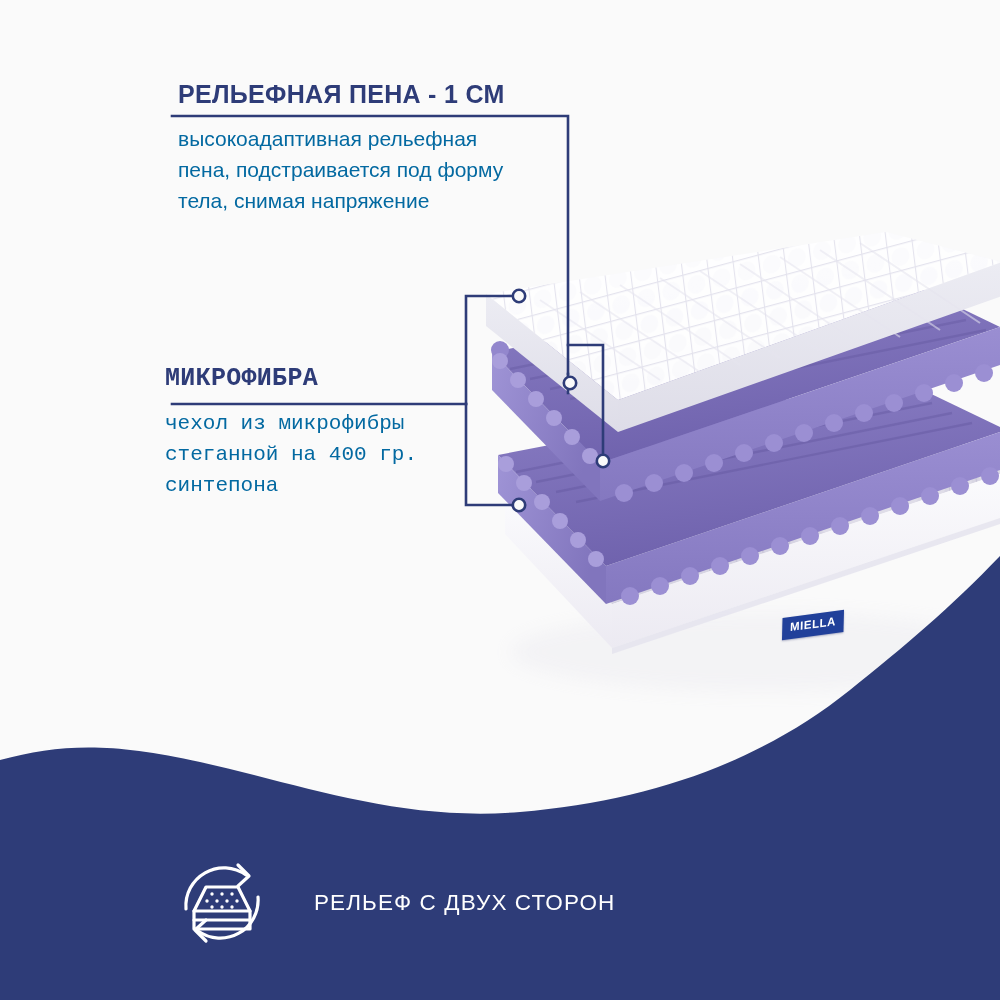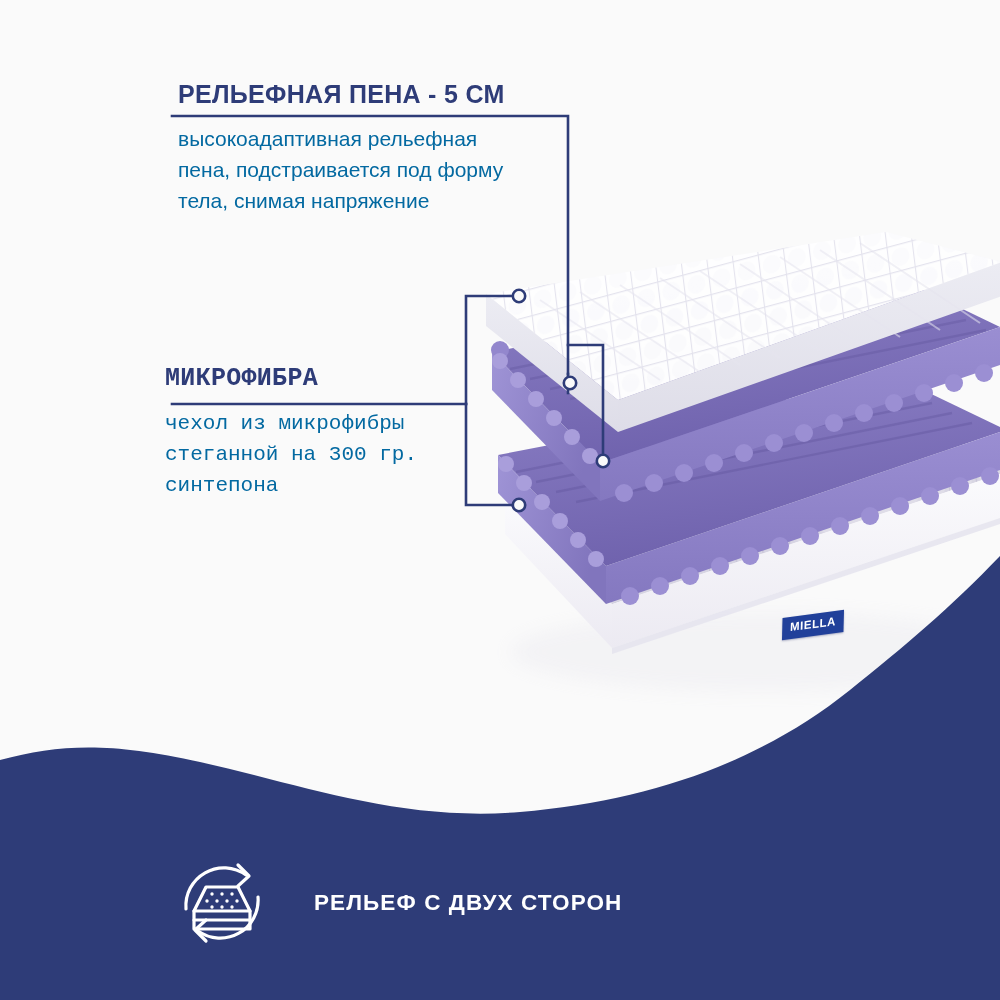--- a/index.html
+++ b/index.html
@@ -105,21 +105,21 @@
     align-items: center;
     gap: 40px;
   }
   #feature-icon {
     width: 104px;
     height: 104px;
     flex: 0 0 104px;
   }
   #feature-label {
     font-size: 22.5px;
-    font-weight: bold;
+    font-weight: normal;
     color: #ffffff;
     letter-spacing: 1.1px;
     white-space: nowrap;
   }
 
   
   #brand-badge {
     position: absolute;
     left: 782px;
     top: 614px;
@@ -349,27 +349,27 @@
 
     <g fill="#fafafa" stroke="#2e3c78" stroke-width="2.6">
       <circle cx="570" cy="383" r="6.2"></circle>
       <circle cx="603" cy="461" r="6.2"></circle>
       <circle cx="519" cy="296" r="6.2"></circle>
       <circle cx="519" cy="505" r="6.2"></circle>
     </g>
   </svg>
 
   <div class="callout-block" id="foam-block">
-    <h2 class="callout-title">РЕЛЬЕФНАЯ ПЕНА - 5 СМ</h2>
+    <h2 class="callout-title">РЕЛЬЕФНАЯ ПЕНА - 1 СМ</h2>
     <p class="callout-body">высокоадаптивная рельефная пена, подстраивается под форму тела, снимая напряжение</p>
   </div>
 
   <div class="callout-block" id="fiber-block">
     <h2 class="callout-title">МИКРОФИБРА</h2>
-    <p class="callout-body">чехол из микрофибры стеганной на 300 гр. синтепона</p>
+    <p class="callout-body">чехол из микрофибры стеганной на 400 гр. синтепона</p>
   </div>
 
   <svg id="wave-band" viewBox="0 0 1000 1000" preserveAspectRatio="none">
     <path d="M0,760 C60,744 110,742 200,762 C300,784 400,822 520,812
              C650,801 760,762 850,690 C905,646 950,608 1000,556
              L1000,1000 L0,1000 Z" fill="#2e3c78"></path>
   </svg>
 
   <div id="feature-row">
     <svg id="feature-icon" viewBox="0 0 104 104">

